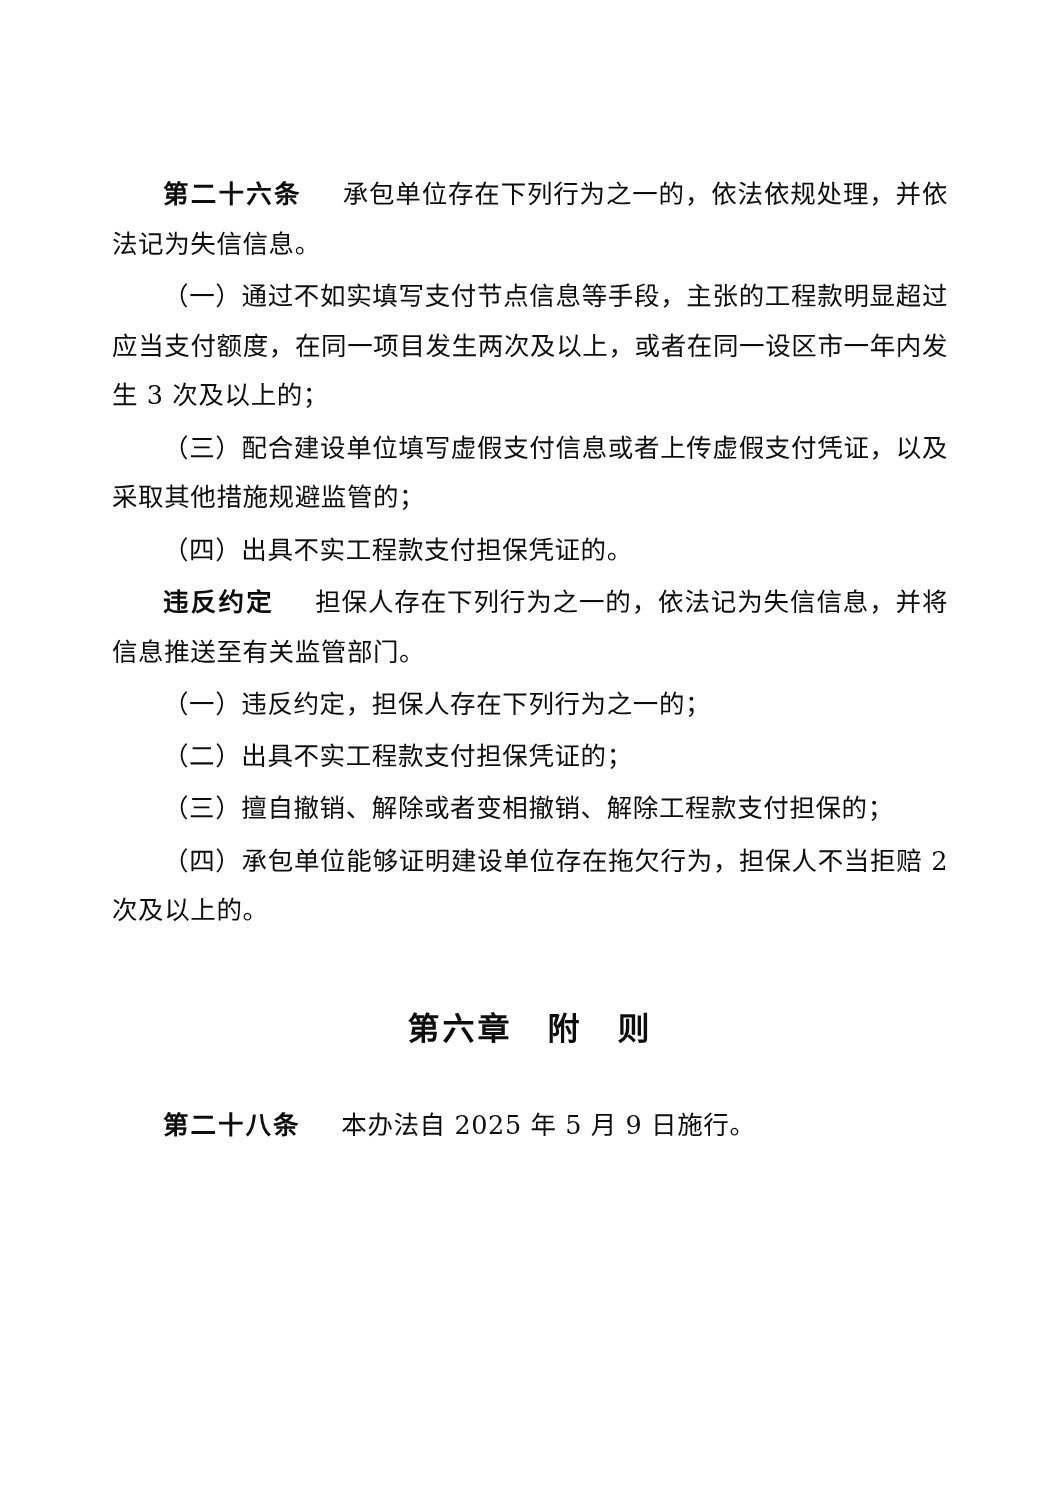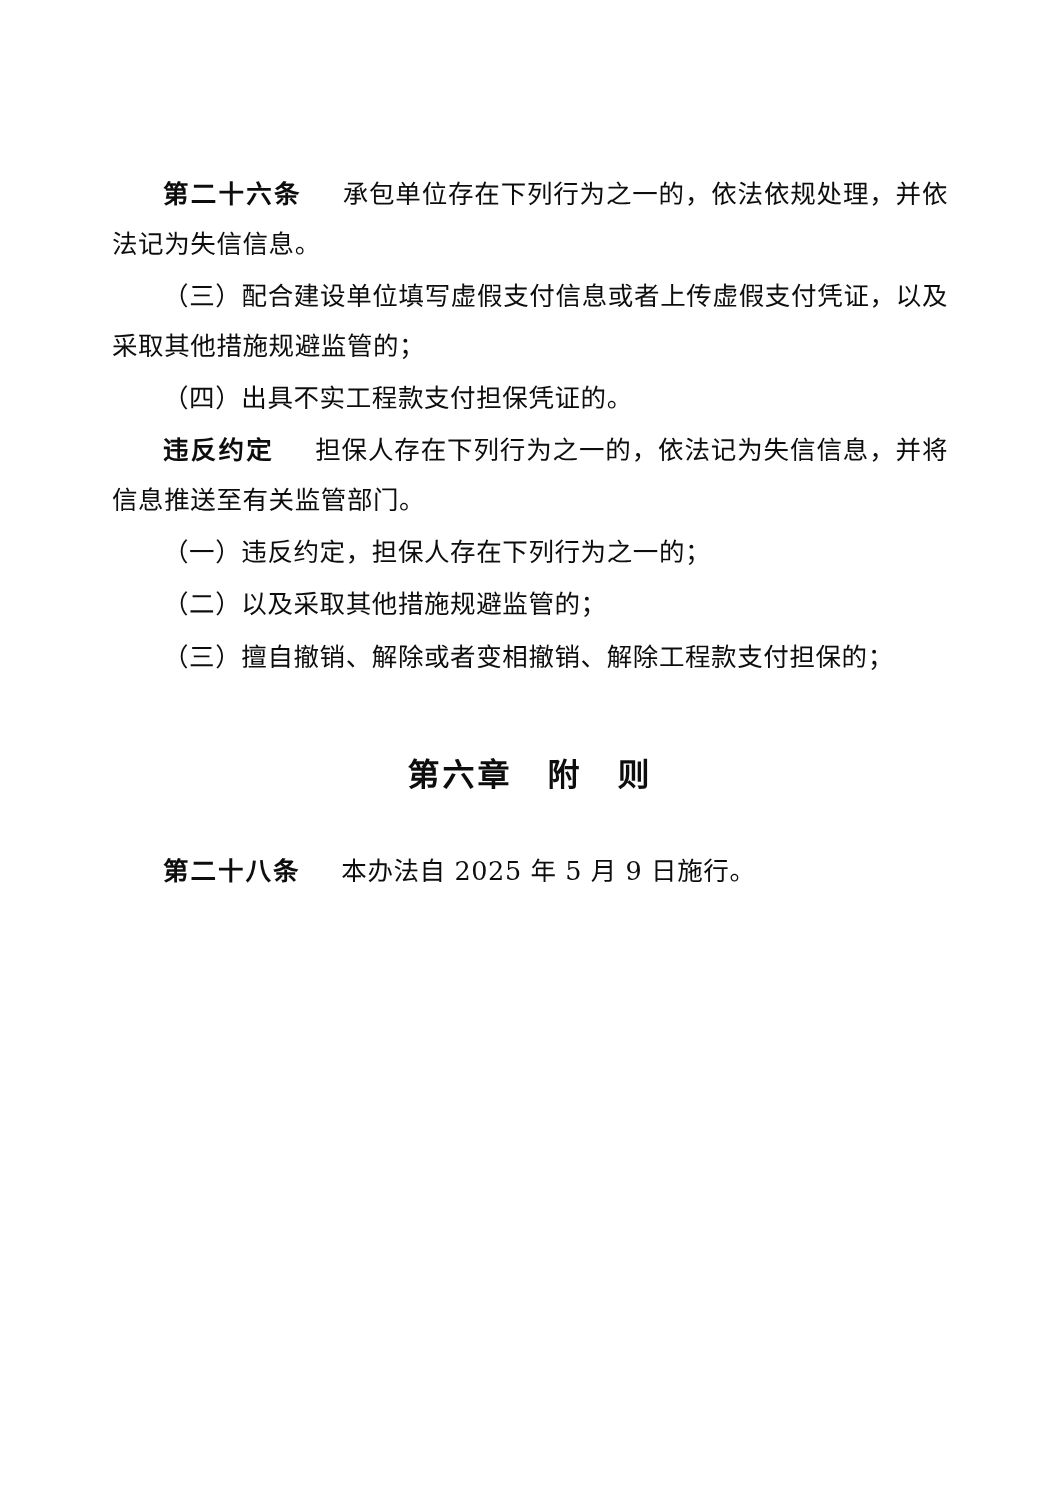--- a/index.html
+++ b/index.html
@@ -60,29 +60,31 @@
 </style>
 </head>
 <body>
 
 <div class="page">
   <div class="doc-body">
 
     <p class="para">
       <span class="article-label">第二十六条</span><span class="article-gap"></span><span>承包单位存在下列行为之一的，依法依规处理，并依法记为失信信息。</span>
     </p>
+    <p class="para">（一）通过不如实填写支付节点信息等手段，主张的工程款明显超过应当支付额度，在同一项目发生两次及以上，或者在同一设区市一年内发生 3 次及以上的；</p>
     <p class="para">（三）配合建设单位填写虚假支付信息或者上传虚假支付凭证，以及采取其他措施规避监管的；</p>
     <p class="para">（四）出具不实工程款支付担保凭证的。</p>
 
     <p class="para">
       <span class="article-label">违反约定</span><span class="article-gap"></span><span>担保人存在下列行为之一的，依法记为失信信息，并将信息推送至有关监管部门。</span>
     </p>
     <p class="para">（一）违反约定，担保人存在下列行为之一的；</p>
-    <p class="para">（二）以及采取其他措施规避监管的；</p>
+    <p class="para">（二）出具不实工程款支付担保凭证的；</p>
     <p class="para">（三）擅自撤销、解除或者变相撤销、解除工程款支付担保的；</p>
+    <p class="para">（四）承包单位能够证明建设单位存在拖欠行为，担保人不当拒赔 2 次及以上的。</p>
 
     <div class="chapter-heading">
       <span>第六章</span><span class="chapter-gap"></span><span>附　则</span>
     </div>
 
     <div class="final-block">
       <p class="para">
         <span class="article-label">第二十八条</span><span class="article-gap"></span><span>本办法自 2025 年 5 月 9 日施行。</span>
       </p>
     </div>

